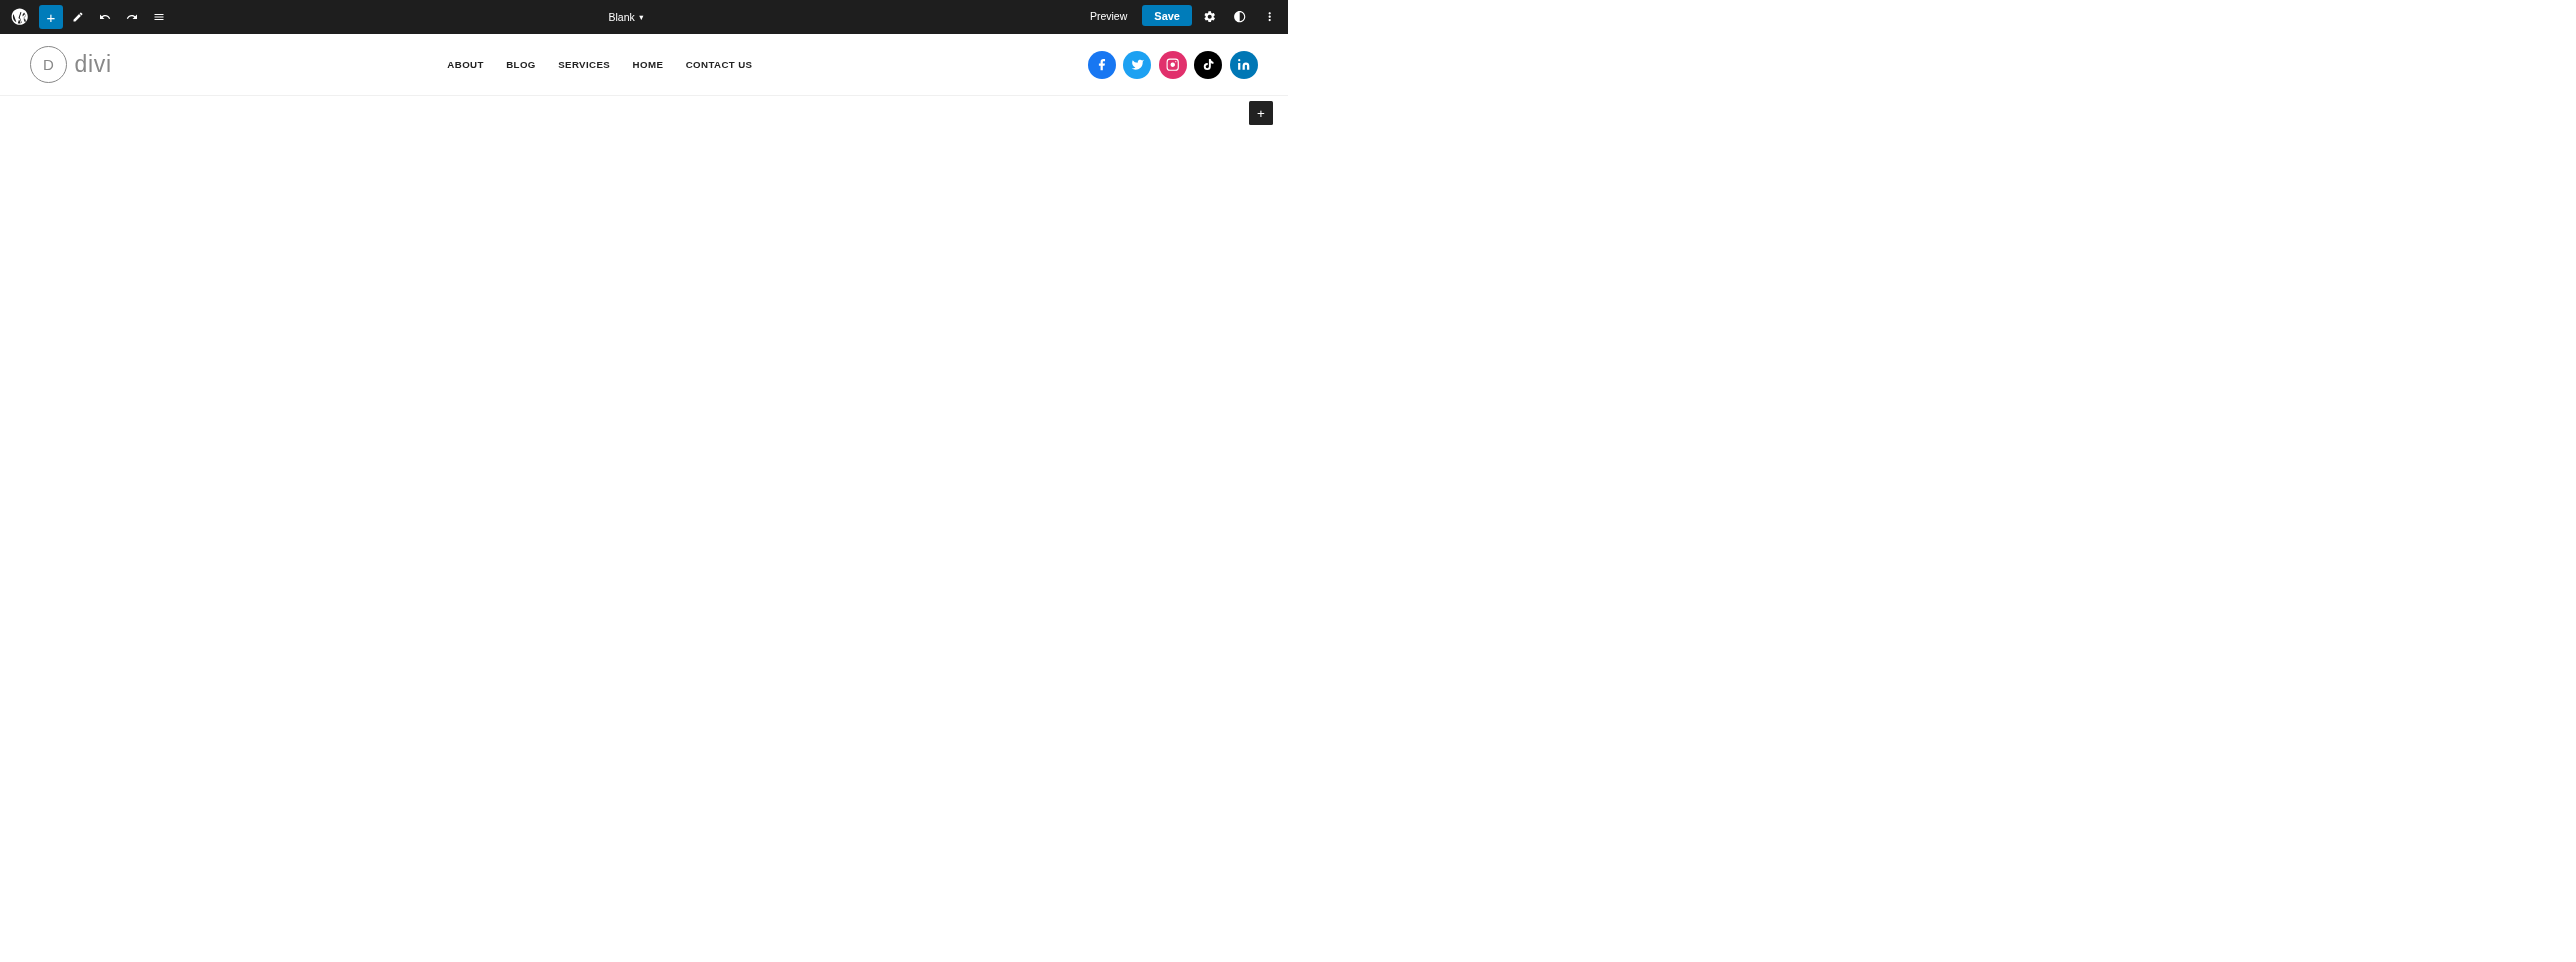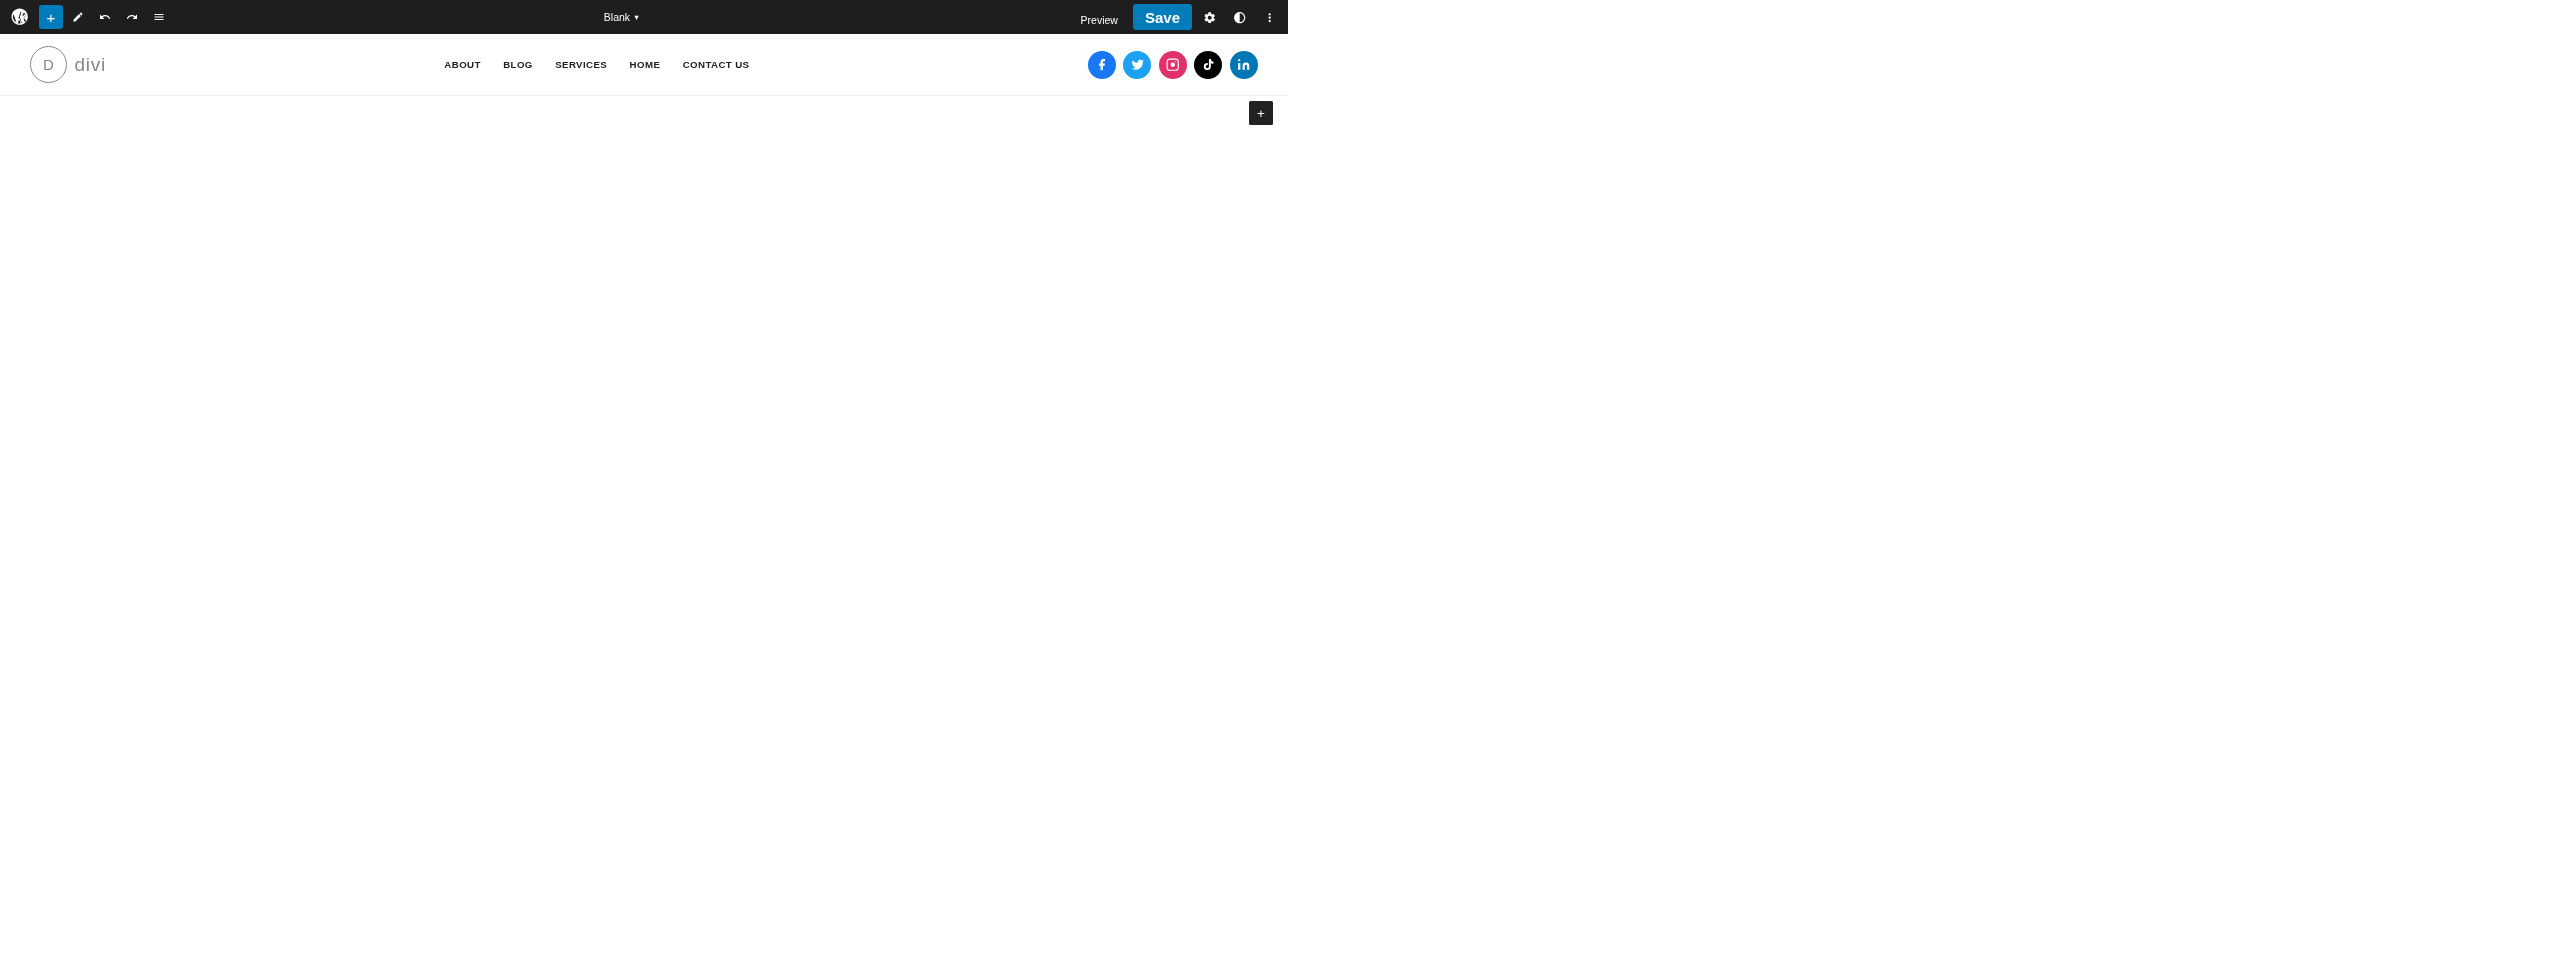--- a/index.html
+++ b/index.html
@@ -51,37 +51,37 @@
       align-items: center;
       gap: 4.5px;
       color: #fff;
       font-size: 10.5px;
       cursor: pointer;
       padding: 3px 6px;
       border-radius: 3px;
     }
     .toolbar-right {
       display: flex;
-      align-items: flex-end;
+      align-items: flex-start;
       gap: 6px;
     }
     .preview-btn {
       background: transparent;
       border: none;
       color: #fff;
       font-size: 10.5px;
       cursor: pointer;
       padding: 4.5px 9px;
       border-radius: 3px;
     }
     .save-btn {
       background: #007cba;
       border: none;
       color: #fff;
-      font-size: 15px;
+      font-size: 11px;
       font-weight: 600;
       cursor: pointer;
       padding: 4.5px 12px;
       border-radius: 3px;
     }
     .icon-btn {
       width: 24px;
       height: 24px;
       display: flex;
       align-items: center;
@@ -120,21 +120,21 @@
       border-radius: 50%;
       border: 1.5px solid #888;
       display: flex;
       align-items: center;
       justify-content: center;
       color: #888;
       font-size: 15px;
       font-weight: 300;
     }
     .logo-text {
-      font-size: 19px;
+      font-size: 23px;
       color: #888;
       font-weight: 300;
       letter-spacing: 0.7px;
     }
     .site-nav {
       display: flex;
       gap: 22.4px;
       align-items: center;
     }
     .nav-item {

